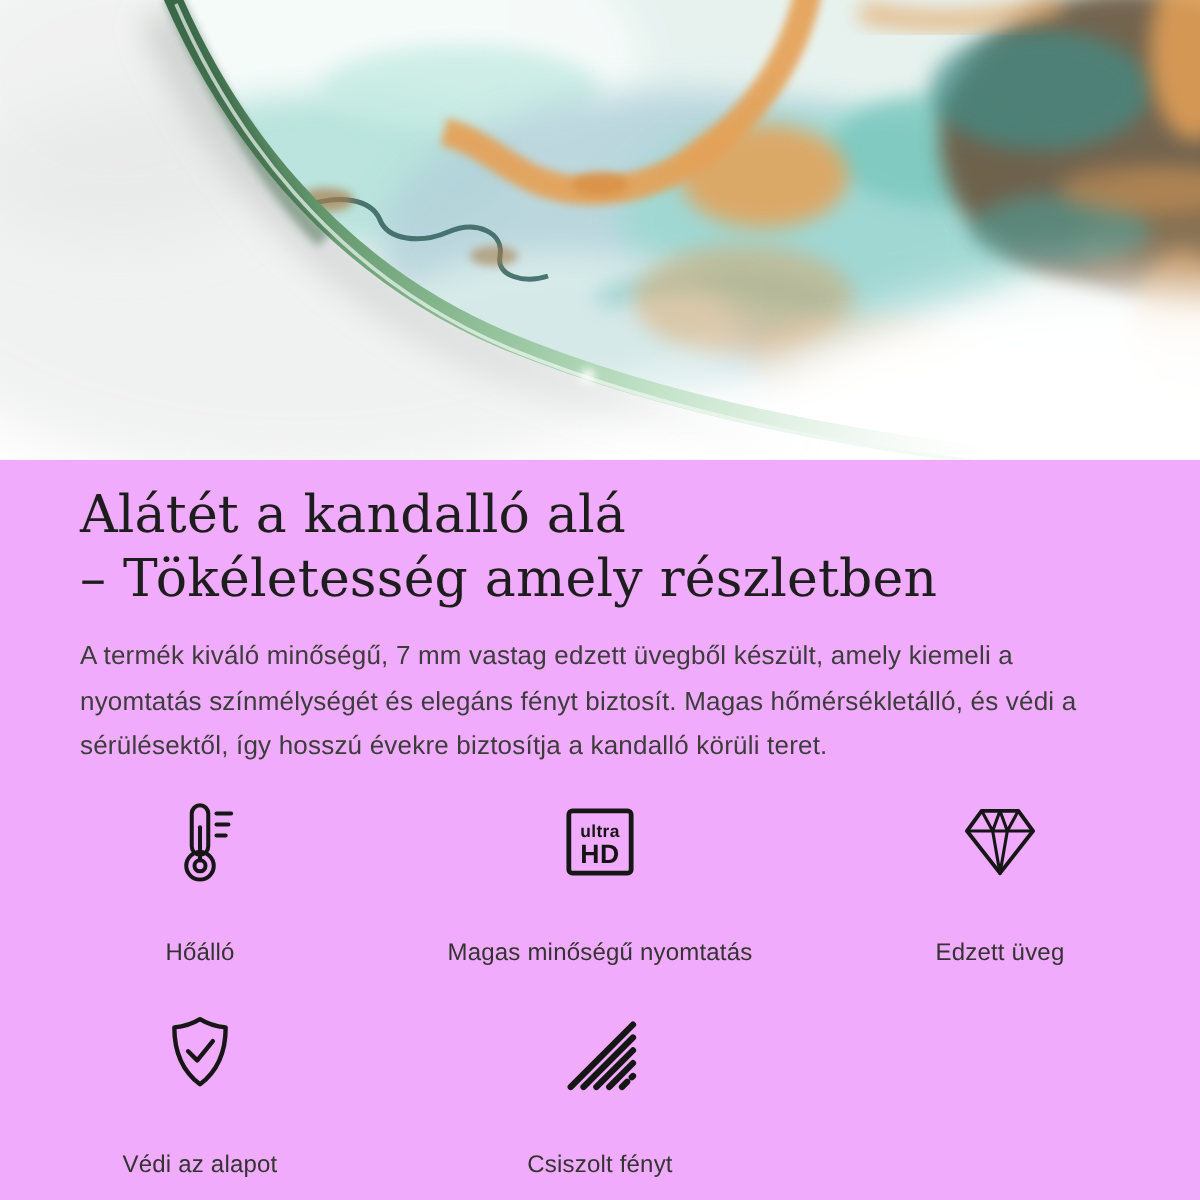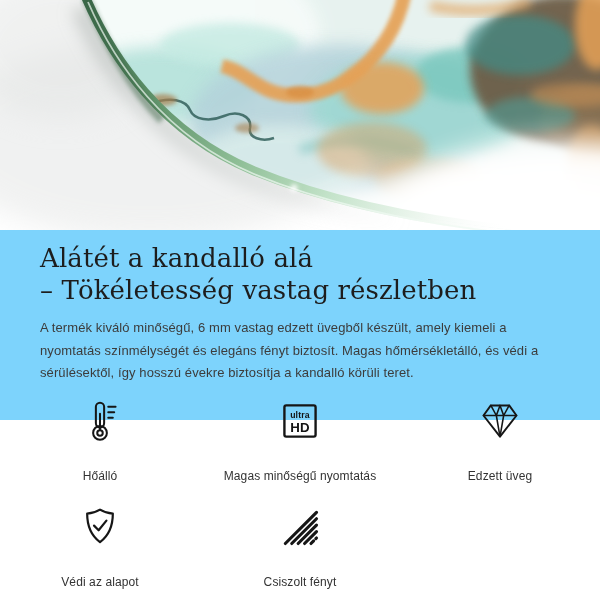--- a/index.html
+++ b/index.html
@@ -1,21 +1,21 @@
 <!DOCTYPE html>
 <html><head>
 <meta charset="utf-8">
 <style>
   html,body{margin:0;padding:0;}
   body{
     width:600px;height:600px;background:#ffffff;
     font-family:"Liberation Sans", sans-serif;color:#1c1c1c;
     overflow:hidden;
   }
-  .page{width:600px;height:420px;background:#7dd3fc;}
+  .page{width:600px;height:600px;background:#f0abfc;}
   .photo{position:relative;width:600px;height:230px;overflow:hidden;background:#ffffff;}
   .photo svg{display:block;}
   .content{padding:0 40px;}
   h1.title{
     font-family:"DejaVu Serif","Liberation Serif",serif;
     font-weight:400;font-size:26px;line-height:32px;
     margin:12px 0 0 0;color:#1d1d1d;letter-spacing:.1px;
   }
   p.desc{
     margin:11px 0 0 0;max-width:532px;
@@ -120,23 +120,23 @@
         <line x1="294" y1="164" x2="294" y2="212" stroke="#ffffff" stroke-width="2.2" opacity="0.95" filter="url(#b2)"></line>
         <line x1="270" y1="188" x2="318" y2="188" stroke="#ffffff" stroke-width="2.2" opacity="0.95" filter="url(#b2)"></line>
         <circle cx="294" cy="188" r="3.5" fill="#ffffff" filter="url(#b2)"></circle>
       </g>
     </svg>
   </div>
 
   <div class="content">
     <h1 class="title">
       <span>Alátét a kandalló alá</span><br>
-      <span>– Tökéletesség vastag részletben</span>
+      <span>– Tökéletesség amely részletben</span>
     </h1>
-    <p class="desc">A termék kiváló minőségű, 6 mm vastag edzett üvegből készült, amely kiemeli a nyomtatás színmélységét és elegáns fényt biztosít. Magas hőmérsékletálló, és védi a sérülésektől, így hosszú évekre biztosítja a kandalló körüli teret.</p>
+    <p class="desc">A termék kiváló minőségű, 7 mm vastag edzett üvegből készült, amely kiemeli a nyomtatás színmélységét és elegáns fényt biztosít. Magas hőmérsékletálló, és védi a sérülésektől, így hosszú évekre biztosítja a kandalló körüli teret.</p>
   </div>
 
   <div class="features">
 
     <div class="feature">
       <svg class="ficon" viewBox="0 0 48 48" aria-hidden="true">
         <rect x="19.5" y="4" width="9" height="27" rx="4.5"></rect>
         <circle cx="24" cy="37" r="7.5"></circle>
         <circle cx="24" cy="37" r="3"></circle>
         <line x1="24" y1="16" x2="24" y2="33"></line>

